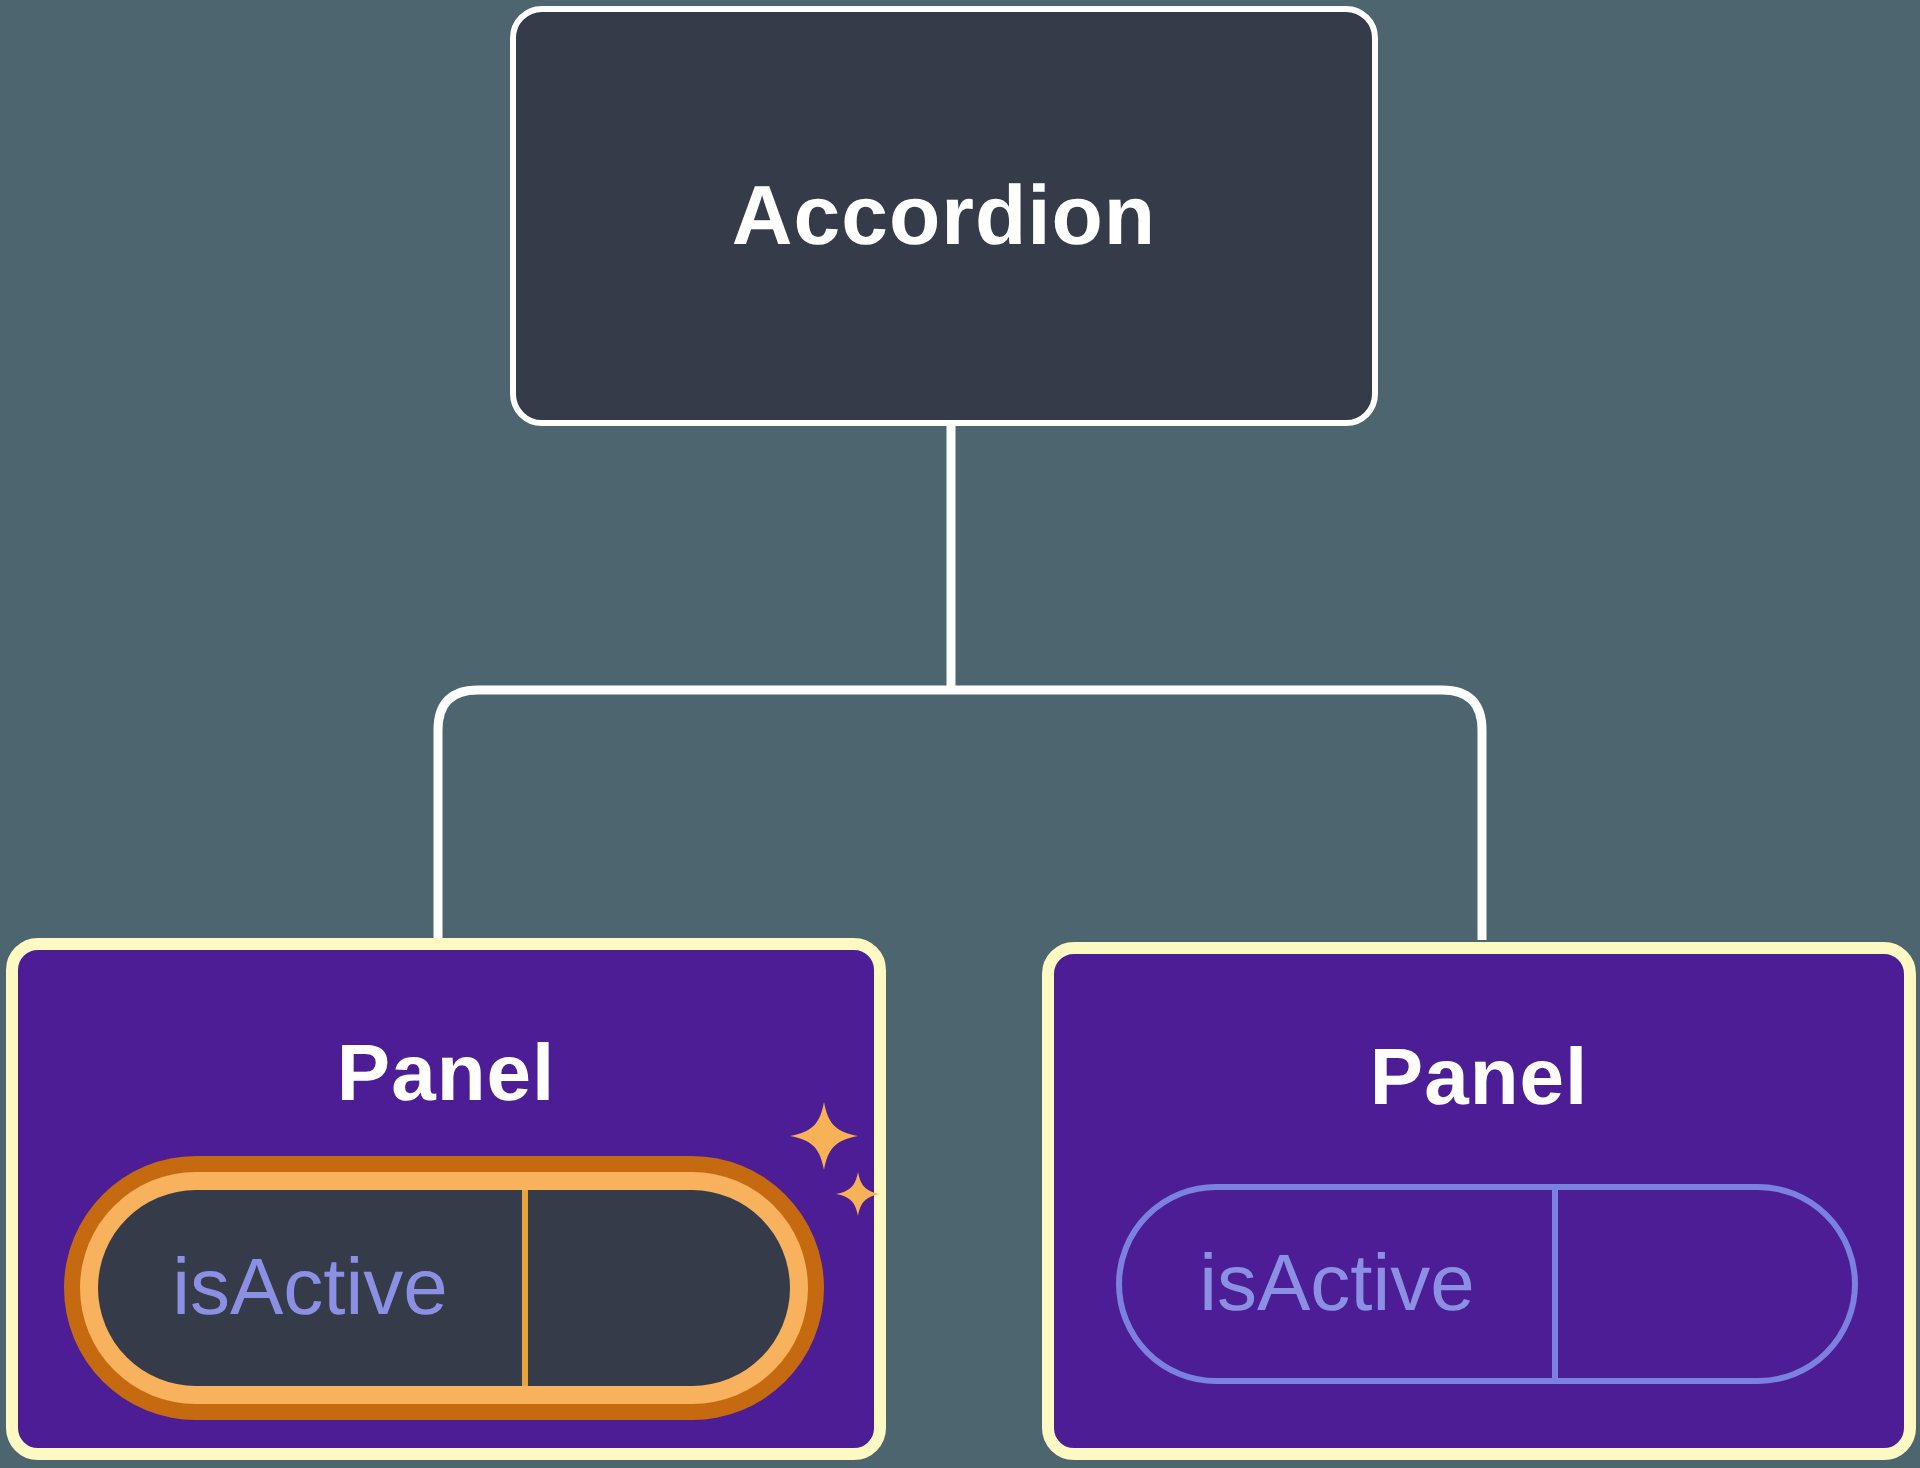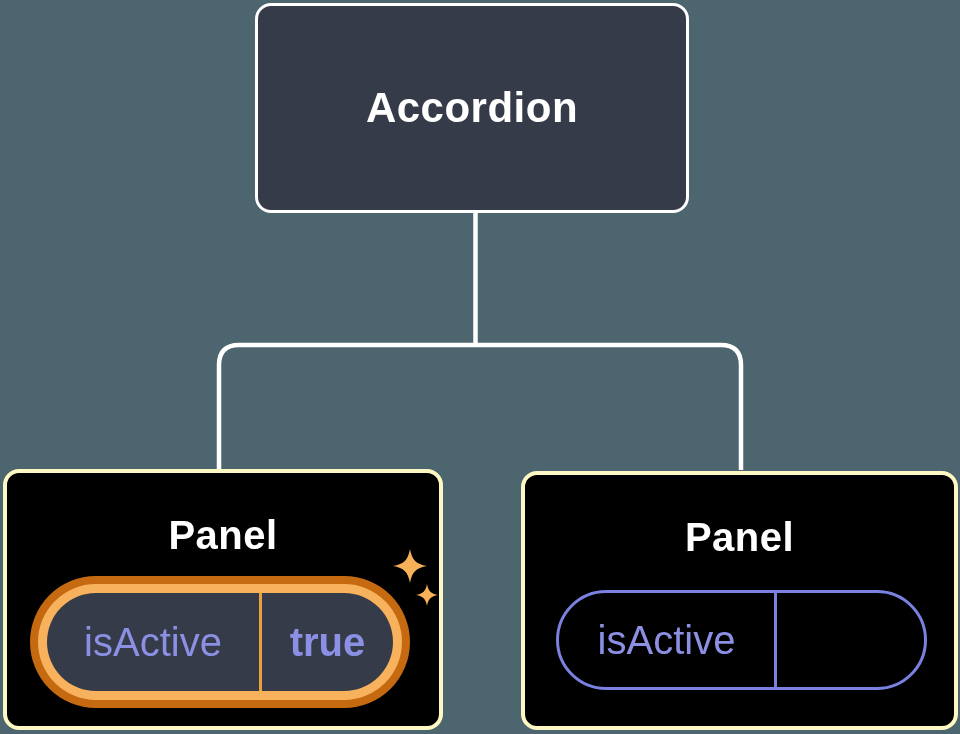--- a/index.html
+++ b/index.html
@@ -37,22 +37,22 @@
     font-weight: 600;
     letter-spacing: 0.5px;
   }
   #connector-svg {
     position: absolute;
     left: 0; top: 0;
     pointer-events: none;
   }
   .panel-node {
     position: absolute;
-    background: #000000;
-    border: 4px solid #fef9c3;
+    background: #4c1d95;
+    border: 6px solid #fef9c3;
     border-radius: 16px;
     box-sizing: border-box;
   }
   #panel-left  { left: 3px;   top: 469px; width: 440px; height: 261px; }
   #panel-right { left: 521px; top: 471px; width: 437px; height: 259px; }
   .panel-title {
     position: absolute;
     top: 40px;
     left: 0;
     width: 100%;
@@ -164,21 +164,20 @@
   </div>
 
   <div class="panel-node" id="panel-left">
     <div class="panel-title">Panel</div>
 
     <div class="pill-active-outer">
       <div class="pill-active-mid">
         <div class="pill-active-inner">
           <div class="seg-name">isActive</div>
           <div class="seg-divider"></div>
-          <div class="seg-value">true</div>
         </div>
       </div>
     </div>
 
     <svg class="sparkles-svg" width="440" height="261" viewBox="0 0 440 261">
       <path fill="#f7b157" d="M 403 76 C 405 87 409 91 420 93 C 409 95 405 99 403 110
                C 401 99 397 95 386 93 C 397 91 401 87 403 76 Z"></path>
       <path fill="#f7b157" d="M 420 111 C 421.3 118 424 120.7 431 122 C 424 123.3 421.3 126 420 133
                C 418.7 126 416 123.3 409 122 C 416 120.7 418.7 118 420 111 Z"></path>
     </svg>

